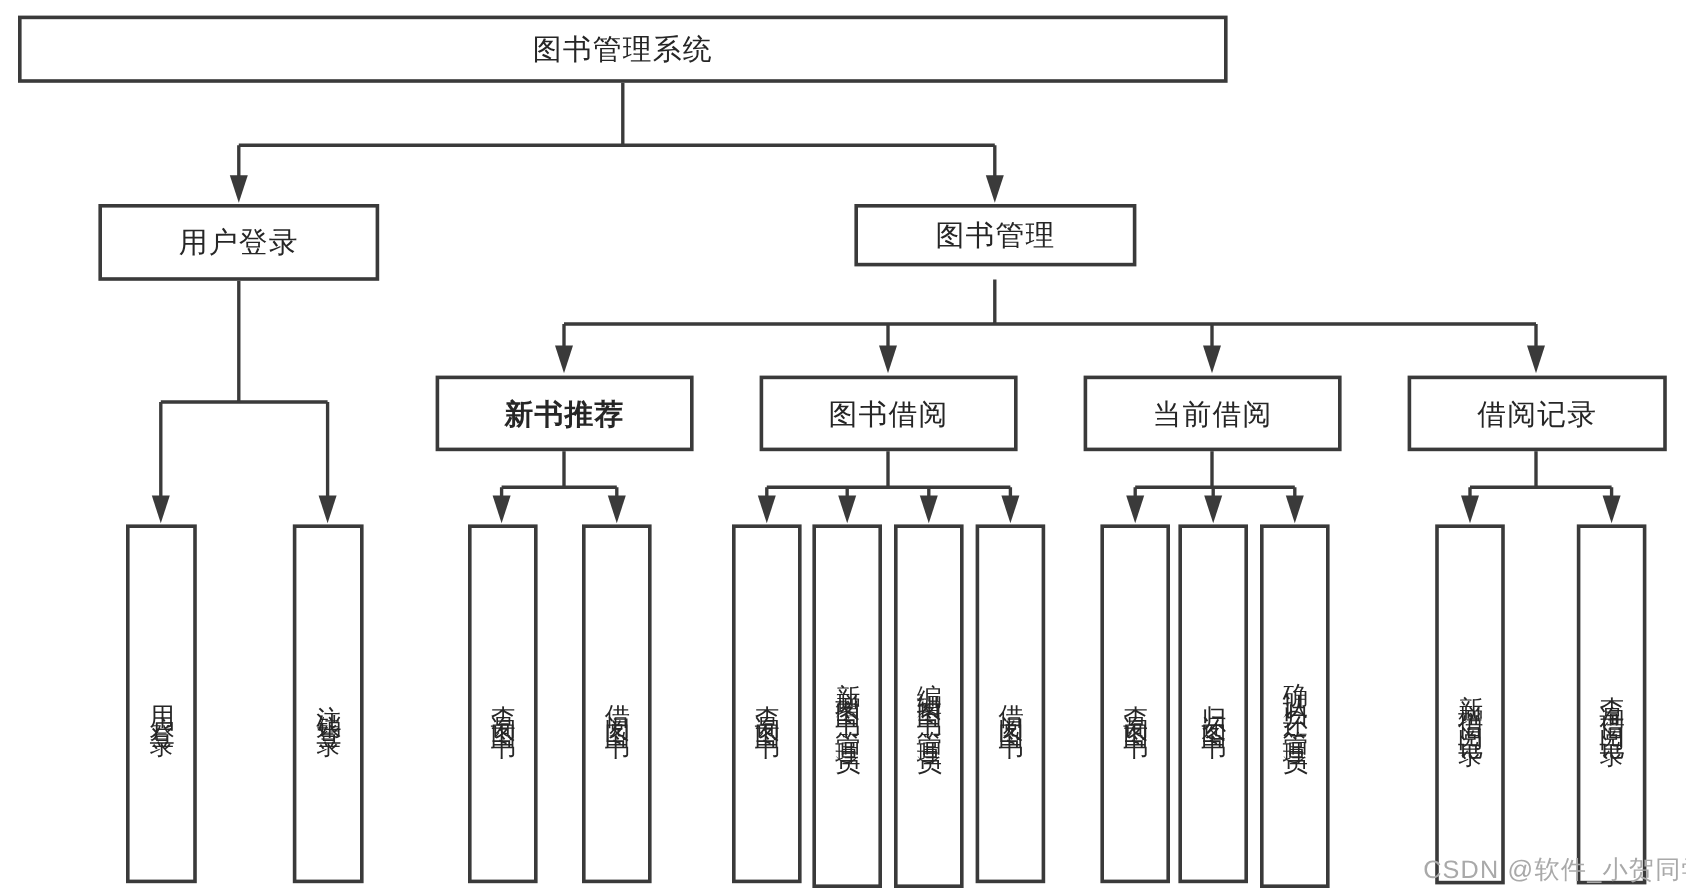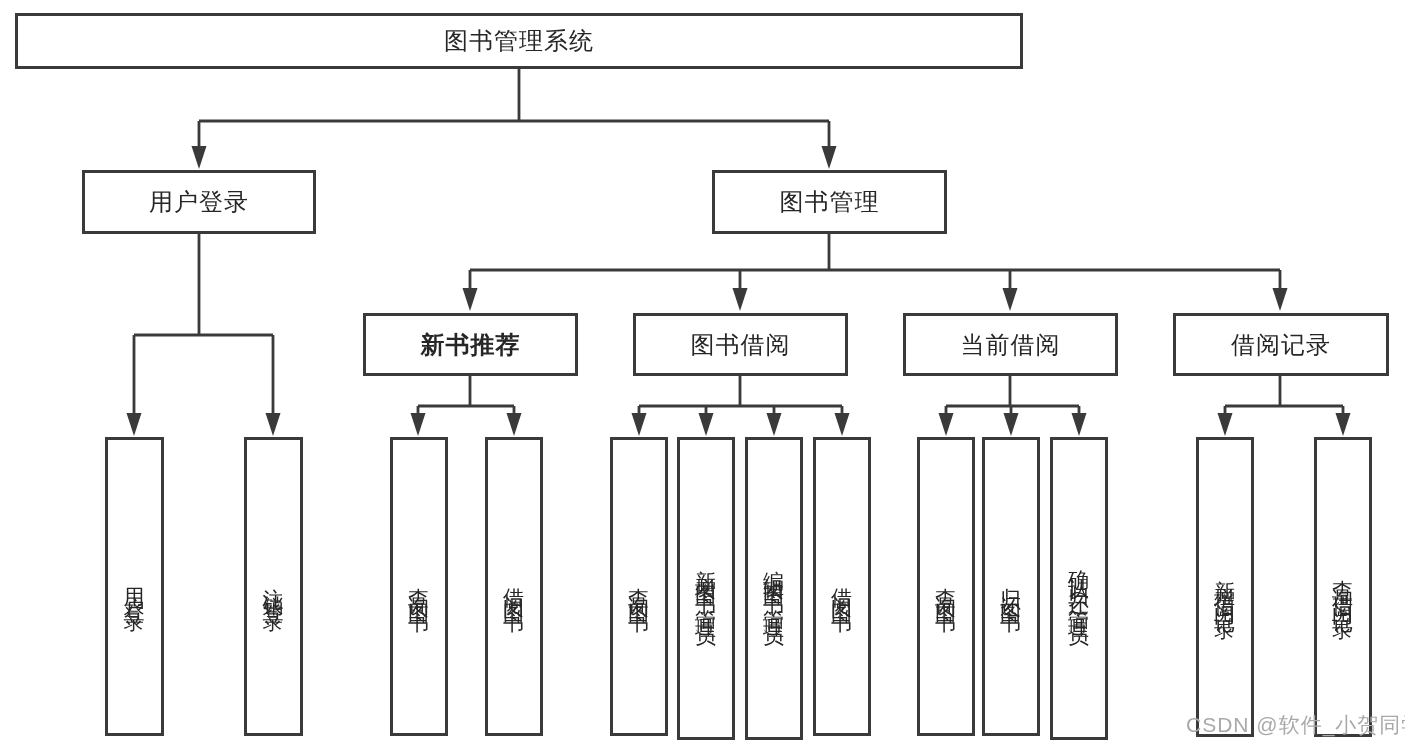--- a/index.html
+++ b/index.html
@@ -80,21 +80,21 @@
     <path class="arrow" d="M1071.5,413 H1086.5 L1079,436 Z"></path>
 
     <path class="edge" d="M1280,375 V406 M1225,406 H1343 M1225,406 V414 M1343,406 V414"></path>
     <path class="arrow" d="M1217.5,413 H1232.5 L1225,436 Z"></path>
     <path class="arrow" d="M1335.5,413 H1350.5 L1343,436 Z"></path>
   </svg>
 
   <div class="node h" style="left:15px;top:13px;width:1008px;height:56px;">图书管理系统</div>
 
   <div class="node h" style="left:82px;top:170px;width:234px;height:64px;">用户登录</div>
-  <div class="node h" style="left:712px;top:170px;width:235px;height:64px;">图书管理</div>
+  <div class="node h" style="left:712px;top:170px;width:235px;height:52px;">图书管理</div>
 
   <div class="node h" style="left:363px;top:313px;width:215px;height:63px;font-weight:bold;">新书推荐</div>
   <div class="node h" style="left:903px;top:313px;width:215px;height:63px;">当前借阅</div>
   <div class="node h" style="left:633px;top:313px;width:215px;height:63px;">图书借阅</div>
   <div class="node h" style="left:1173px;top:313px;width:216px;height:63px;">借阅记录</div>
 
   <div class="node v" style="left:105px;top:437px;width:59px;height:299px;">用户登录</div>
   <div class="node v" style="left:244px;top:437px;width:59px;height:299px;">注销登录</div>
 
   <div class="node v" style="left:390px;top:437px;width:58px;height:299px;">查询图书</div>

